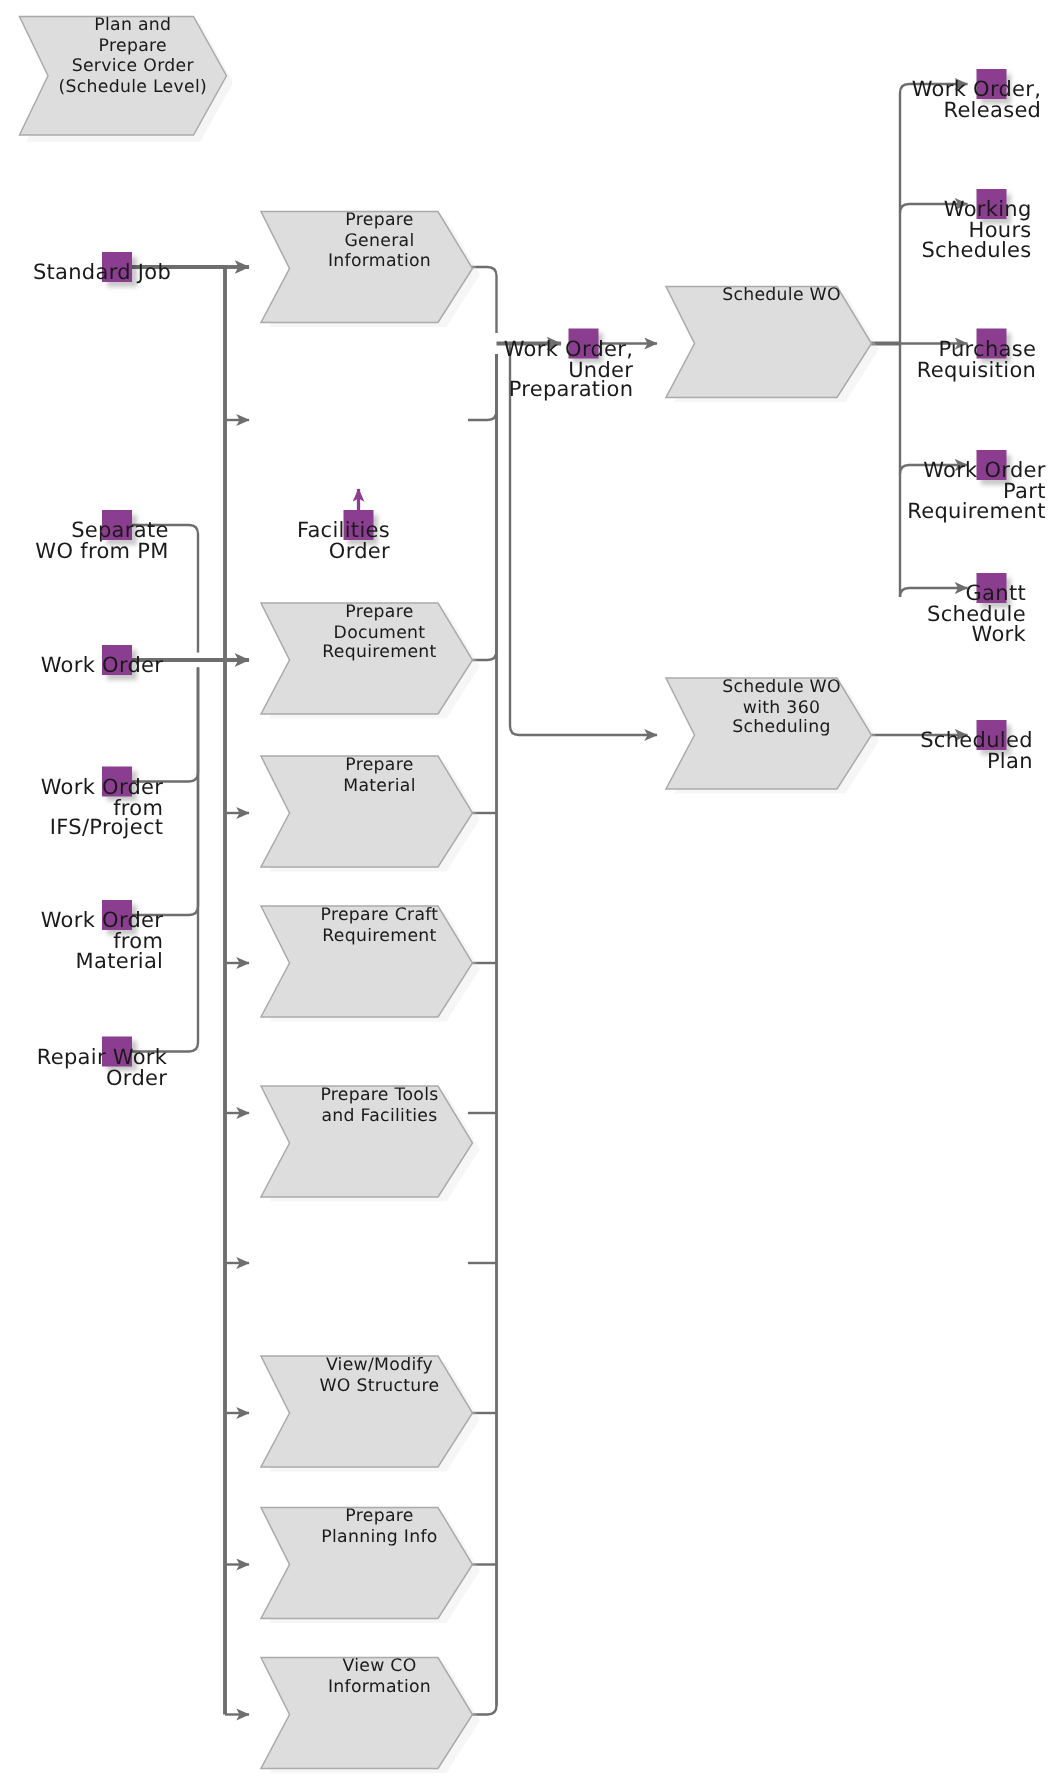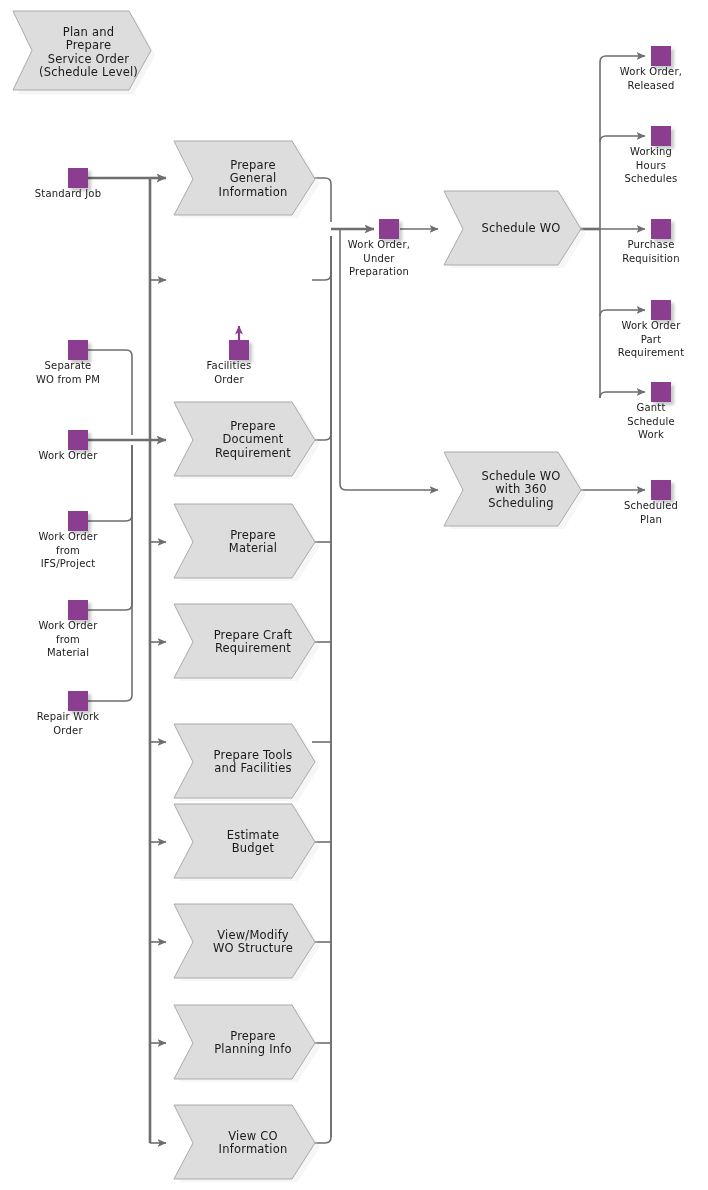--- a/index.html
+++ b/index.html
@@ -37,21 +37,20 @@
     width: 100%;
     height: 100%;
   }
   .chevron .lbl {
     position: absolute;
     left: 0;
     top: 0;
     width: 100%;
     height: 100%;
     display: flex;
-    align-items: center;
     justify-content: center;
     text-align: center;
     font-size: 11.5px;
     line-height: 13.5px;
     color: #1a1a1a;
     letter-spacing: 0.2px;
     padding-left: 14px;
     box-sizing: border-box;
   }
   
@@ -62,26 +61,26 @@
     position: absolute;
     left: 0;
     top: 0;
     width: 20px;
     height: 20px;
     background: #8B3E8F;
     box-shadow: 3px 3px 3px rgba(0,0,0,0.22);
   }
   .ent .cap {
     position: absolute;
-    top: 19px;
+    top: 8px;
     left: 50%;
     transform: translateX(-50%);
     white-space: nowrap;
-    text-align: center;
-    font-size: 10px;
+    text-align: right;
+    font-size: 14px;
     line-height: 13.5px;
     color: #1a1a1a;
     letter-spacing: 0.2px;
   }
 </style>
 </head>
 <body>
 
 <div id="canvas">
 
@@ -288,32 +287,20 @@
       <path d="M2,1 L120,1 L143,39 L120,75 L2,75 L21,39 Z" fill="#DDDDDD" stroke="#AAAAAA" stroke-width="1"></path>
     </svg>
     <div class="lbl">
       <div>
         <div>Prepare Tools</div>
         <div>and Facilities</div>
       </div>
     </div>
   </div>
 
-  <div class="chevron" style="left:172px; top:803px; width:148px; height:78px;">
-    <svg class="shp" viewBox="0 0 148 78" preserveAspectRatio="none">
-      <path d="M4,2 L122,2 L145,40 L122,76 L4,76 L23,40 Z" fill="#DDDDDD" transform="translate(3,3)" opacity="0.28"></path>
-      <path d="M2,1 L120,1 L143,39 L120,75 L2,75 L21,39 Z" fill="#DDDDDD" stroke="#AAAAAA" stroke-width="1"></path>
-    </svg>
-    <div class="lbl">
-      <div>
-        <div>Estimate</div>
-        <div>Budget</div>
-      </div>
-    </div>
-  </div>
 
   <div class="chevron" style="left:172px; top:903px; width:148px; height:78px;">
     <svg class="shp" viewBox="0 0 148 78" preserveAspectRatio="none">
       <path d="M4,2 L122,2 L145,40 L122,76 L4,76 L23,40 Z" fill="#DDDDDD" transform="translate(3,3)" opacity="0.28"></path>
       <path d="M2,1 L120,1 L143,39 L120,75 L2,75 L21,39 Z" fill="#DDDDDD" stroke="#AAAAAA" stroke-width="1"></path>
     </svg>
     <div class="lbl">
       <div>
         <div>View/Modify</div>
         <div>WO Structure</div>

